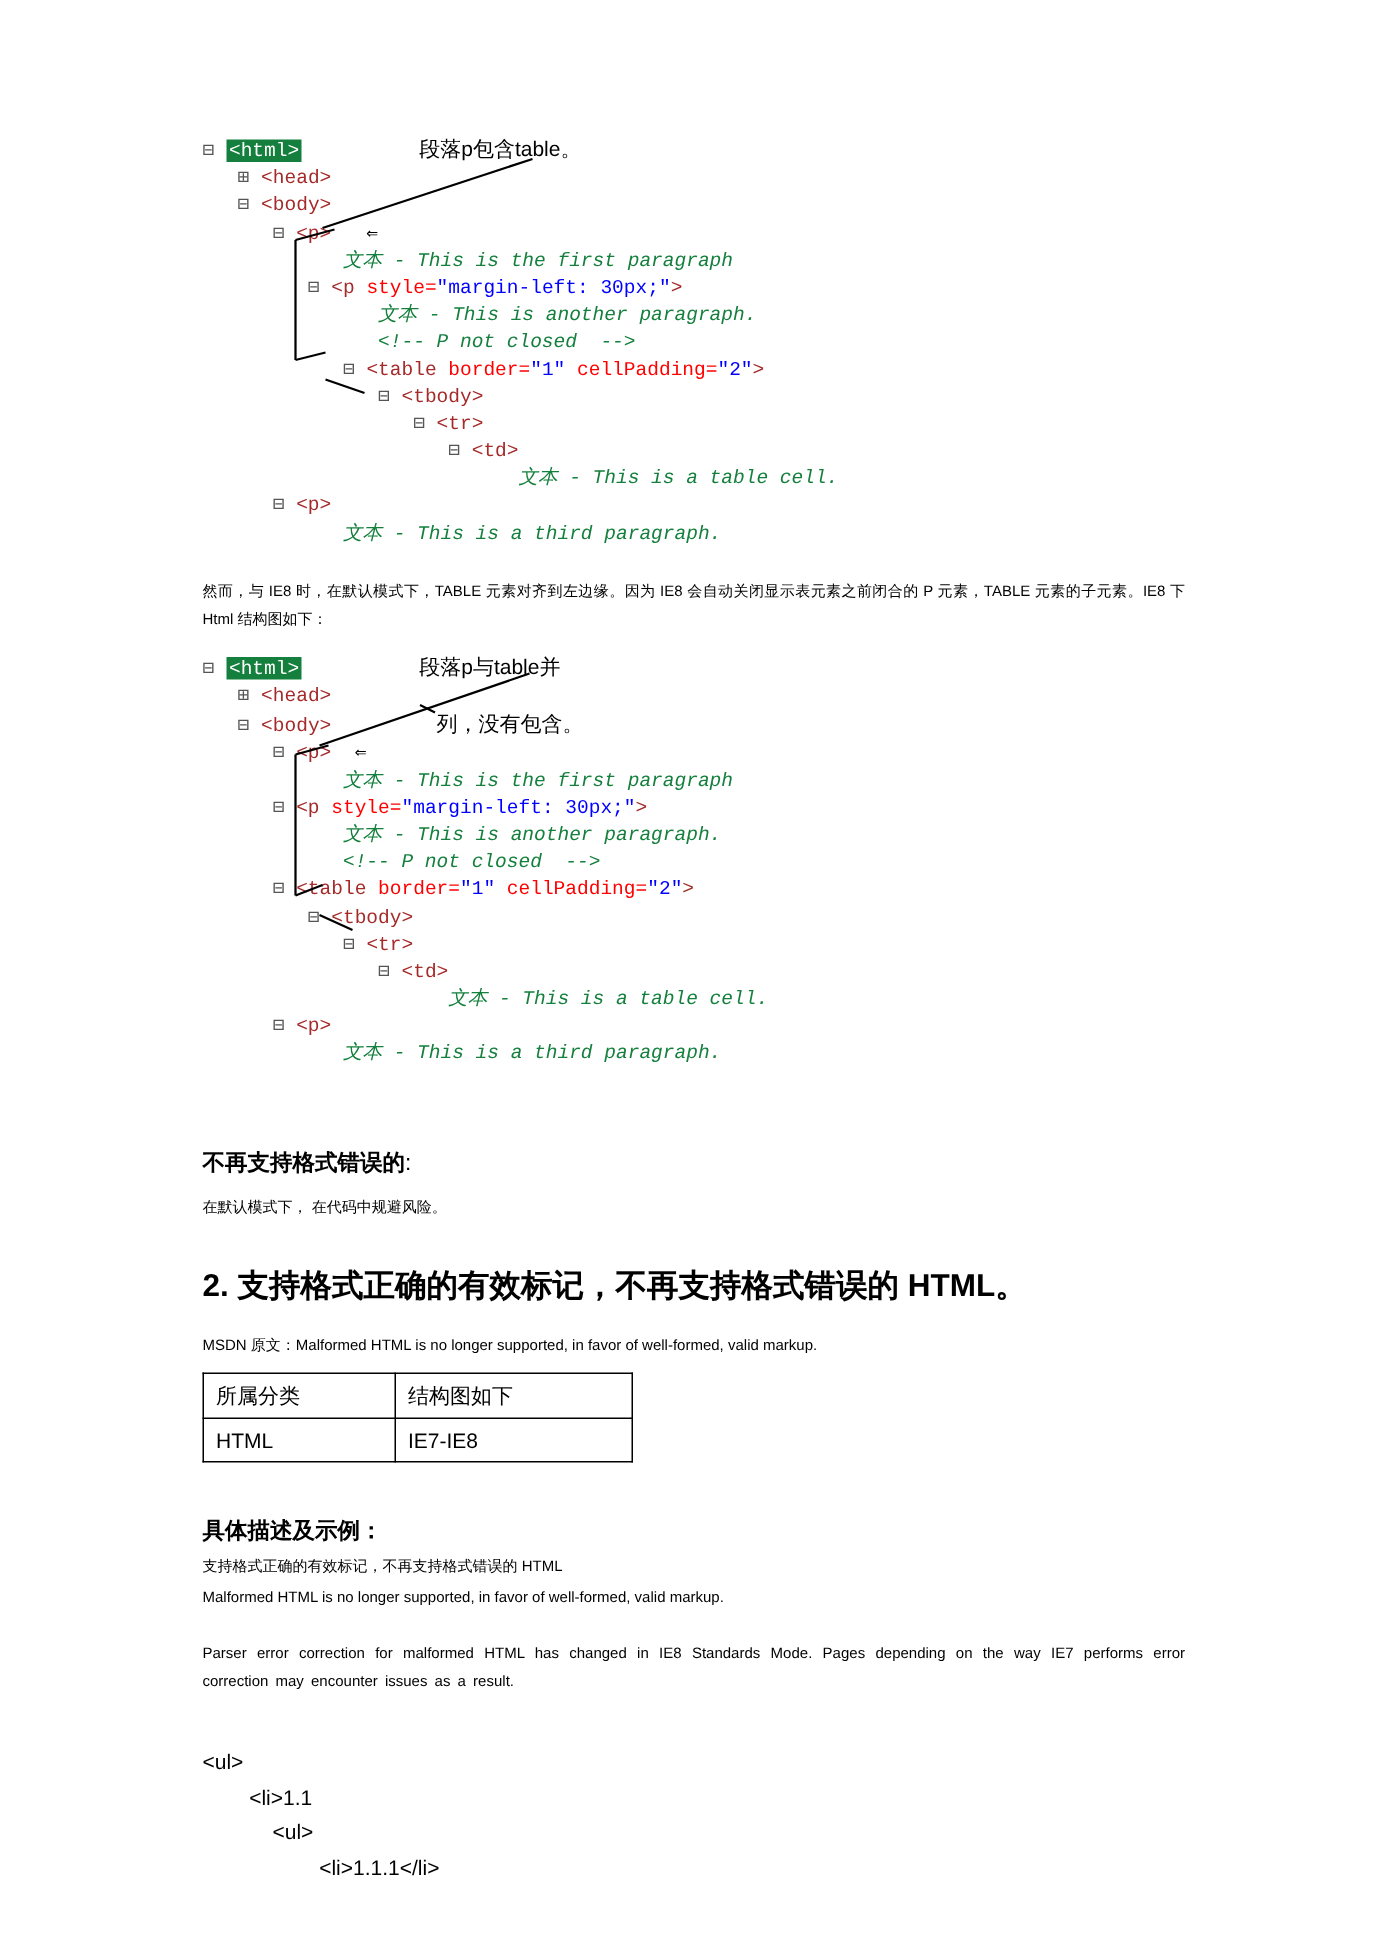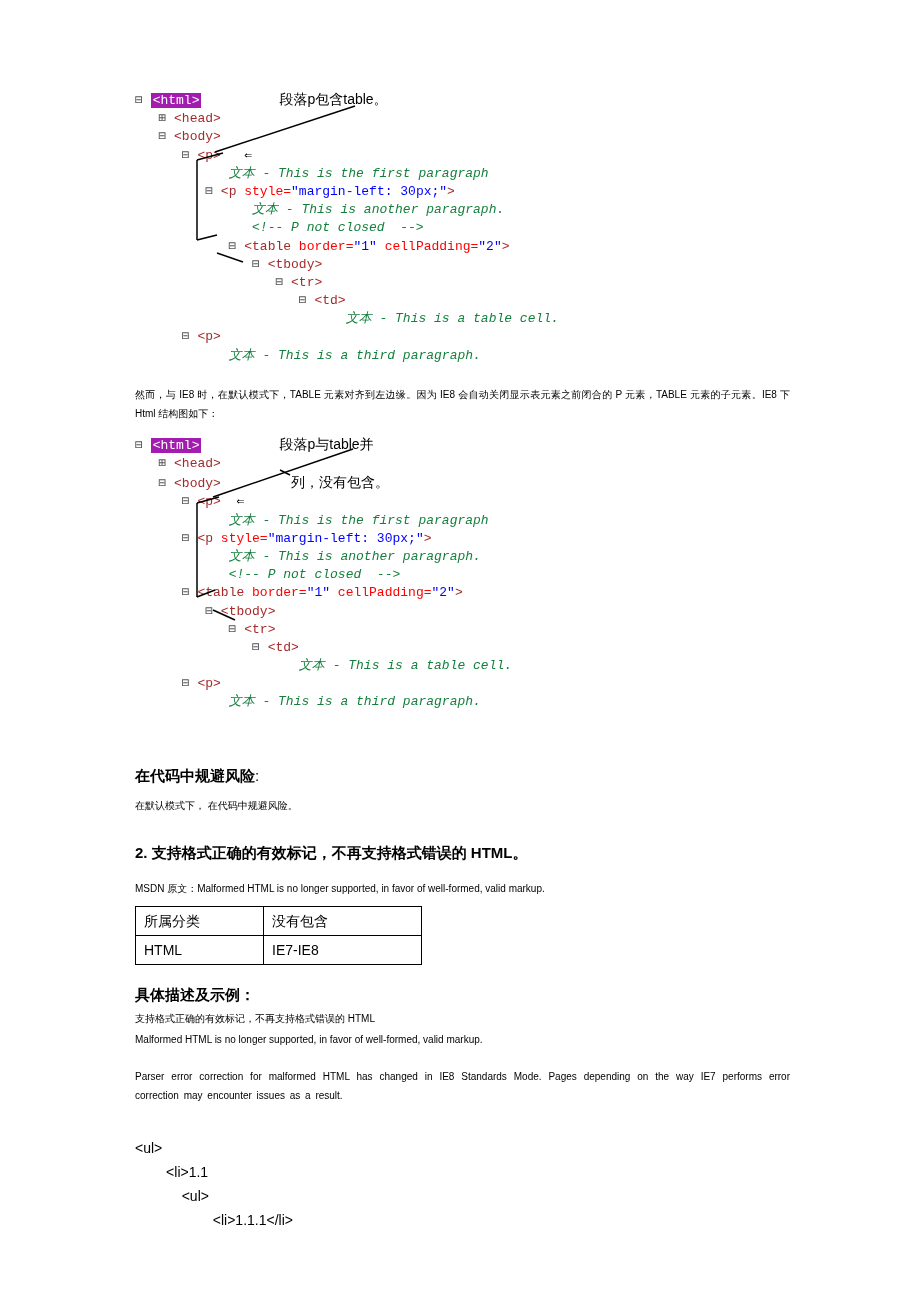--- a/index.html
+++ b/index.html
@@ -14,21 +14,21 @@
     }
     .tree-block {
       font-family: Consolas, "Courier New", monospace;
       font-size: 13px;
       line-height: 1.4;
       margin-bottom: 20px;
       position: relative;
     }
     .tree-line { white-space: pre; }
     .expand { color: #555; }
-    .tag-html { background: #a21caf; color: #fff; padding: 0 2px; }
+    .tag-html { background: #15803d; color: #fff; padding: 0 2px; }
     .tag-brown { color: #a52a2a; }
     .tag-red { color: #f00; }
     .tag-blue { color: #00f; }
     .text-gray { color: #15803d; text-align: center; }
     .italic { font-style: italic; }
     .annot {
       font-family: "Microsoft YaHei", SimSun, sans-serif;
       font-size: 14px;
       color: #000;
       font-style: normal;
@@ -40,27 +40,27 @@
       margin: 8px 0;
       text-align: justify;
     }
     .bold-line {
       font-weight: bold;
       font-size: 15px;
       margin-top: 6px;
     }
     .section-head {
       font-weight: bold;
-      font-size: 15px;
+      font-size: 21px;
       margin: 26px 0 14px 0;
     }
     table.cat {
       border-collapse: collapse;
       font-size: 14px;
-      margin: 4px 0 18px 0;
+      margin: 4px 0 34px 0;
     }
     table.cat td {
       border: 1px solid #000;
       padding: 3px 8px;
     }
     table.cat .h1 { width: 128px; }
     table.cat .h2 { width: 158px; }
     .code-block {
       font-size: 14px;
       line-height: 1.7;
@@ -119,35 +119,35 @@
   <div class="tree-line"><span class="expand">            ⊟ </span><span class="tag-brown">&lt;tr&gt;</span></div>
   <div class="tree-line"><span class="expand">               ⊟ </span><span class="tag-brown">&lt;td&gt;</span></div>
   <div class="tree-line">                     <span class="text-gray italic"><span>文本</span><span> - This is a table cell.</span></span></div>
   <div class="tree-line"><span class="expand">      ⊟ </span><span class="tag-brown">&lt;p&gt;</span></div>
   <div class="tree-line">            <span class="text-gray italic"><span>文本</span><span> - This is a third paragraph.</span></span></div>
 </div>
 
 <div style="height:26px"></div>
 
 <div class="bold-line">
-  <span>在代码中规避风险</span><span style="font-weight:normal">:</span>
+  <span>不再支持格式错误的</span><span style="font-weight:normal">:</span>
 </div>
 <p class="para">在默认模式下，  在代码中规避风险。</p>
 
 <div class="section-head">
   <span>2. </span><span>支持格式正确的有效标记，不再支持格式错误的  HTML。</span>
 </div>
 
 <p class="para">MSDN 原文：Malformed HTML is no longer supported, in favor of well-formed, valid markup.</p>
 
 <table class="cat">
   <tbody>
       <tr>
     <td class="h1">所属分类</td>
-    <td class="h2">没有包含</td>
+    <td class="h2">结构图如下</td>
   </tr>
   <tr>
     <td>HTML</td>
     <td>IE7-IE8</td>
   </tr>
 </tbody>
   </table>
 
 <div class="bold-line">具体描述及示例：</div>
 <p class="para" style="margin:2px 0">支持格式正确的有效标记，不再支持格式错误的  HTML</p>

